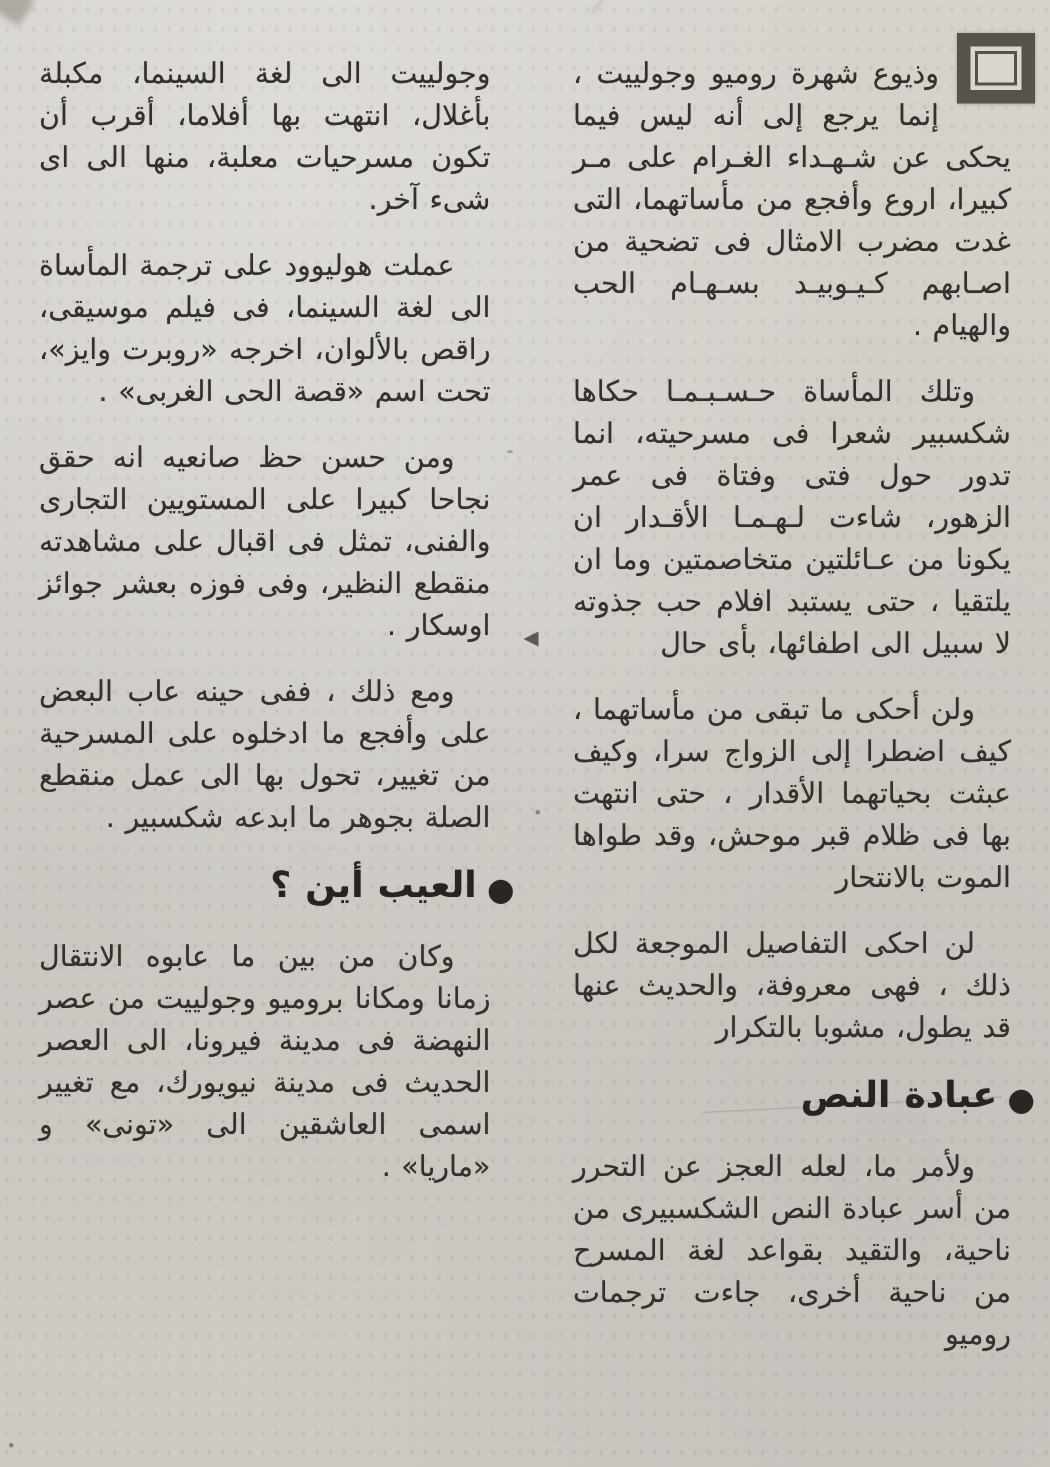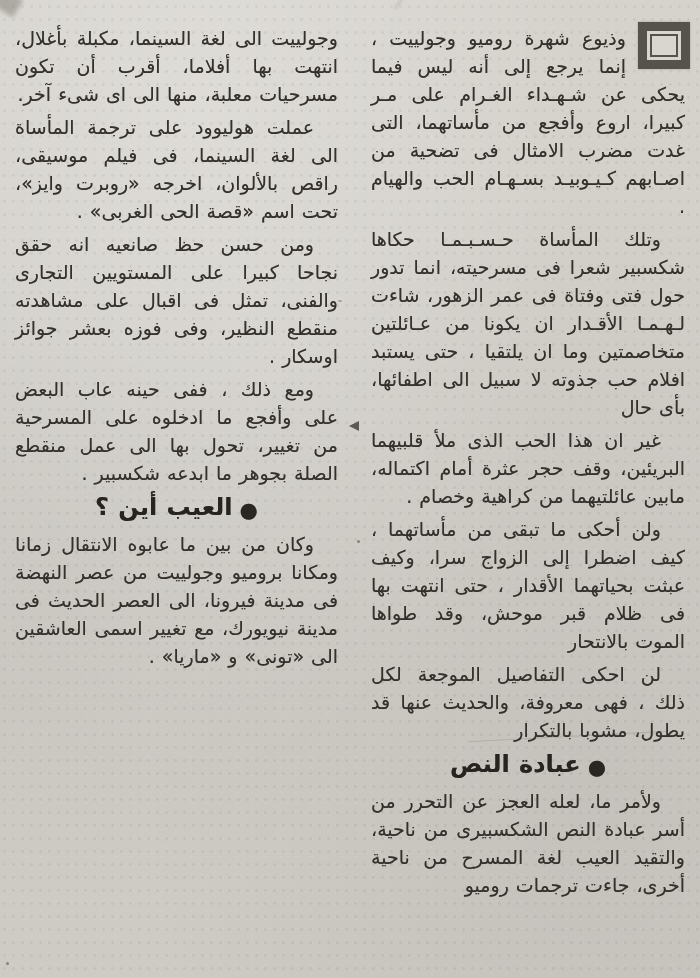--- a/index.html
+++ b/index.html
@@ -26,32 +26,32 @@
     opacity:.32;
   }
   .column{
     position:absolute;top:19px;direction:rtl;text-align:justify;
     color:#34312c;font-size:19px;line-height:28px;
     text-shadow:0 0 0.6px rgba(46,43,38,0.45);
     word-spacing:1px;
   }
   .col-right{left:366px;width:324px;}
   .col-left{left:10px;width:333px;}
-  .column p{margin:5px;text-indent:24px;}
+  .column p{margin:16px;text-indent:24px;}
   .column p.p-flush{text-indent:0;}
   .ornament{
     float:right;width:52px;height:47px;background:#56534c;
     margin:3px 0 9px 12px;
     display:flex;align-items:center;justify-content:center;
     box-shadow:0 0 2px rgba(0,0,0,.25);
   }
   .ornament-inner{width:34px;height:29px;background:#d9d6d0;padding:3px;box-sizing:border-box;}
   .ornament-core{width:100%;height:100%;border:2px solid #56534c;box-sizing:border-box;}
   h2.heading{
-    margin:4px 0 4px;text-indent:0;text-align:center;
+    margin:4px 0 4px;text-indent:0;text-align:right;
     font-size:24px;line-height:30px;font-weight:bold;color:#262320;
     letter-spacing:0;
   }
   h2.heading .bullet{
     display:inline-block;font-size:21px;vertical-align:-2px;
     margin-left:7px;color:#2a2722;
   }
   .margin-arrow{
     position:absolute;left:349px;top:421px;width:0;height:0;
     border-top:5px solid transparent;border-bottom:5px solid transparent;
@@ -87,27 +87,26 @@
 <div class="speck s3"></div>
 
 <div class="column col-right" dir="rtl">
   <div class="ornament">
     <div class="ornament-inner">
       <div class="ornament-core"></div>
     </div>
   </div>
   <p class="p-flush">وذيوع شهرة روميو وجولييت ، إنما يرجع إلى أنه ليس فيما يحكى عن شـهـداء الغـرام على مـر كبيرا، اروع وأفجع من مأساتهما، التى غدت مضرب الامثال فى تضحية من اصـابهم كـيـوبيـد بسـهـام الحب والهيام .</p>
   <p>وتلك المأساة حـسـبـمـا حكاها شكسبير شعرا فى مسرحيته، انما تدور حول فتى وفتاة فى عمر الزهور، شاءت لـهـمـا الأقـدار ان يكونا من عـائلتين متخاصمتين وما ان يلتقيا ، حتى يستبد افلام حب جذوته لا سبيل الى اطفائها، بأى حال</p>
-  <p>غير ان هذا الحب الذى ملأ قلبيهما البريئين، وقف حجر عثرة أمام اكتماله، مابين عائلتيهما من كراهية وخصام .</p>
   <p>ولن أحكى ما تبقى من مأساتهما ، كيف اضطرا إلى الزواج سرا، وكيف عبثت بحياتهما الأقدار ، حتى انتهت بها فى ظلام قبر موحش، وقد طواها الموت بالانتحار</p>
   <p>لن احكى التفاصيل الموجعة لكل ذلك ، فهى معروفة، والحديث عنها قد يطول، مشوبا بالتكرار</p>
   <h2 class="heading">
     <span class="bullet">●</span><span>عبادة النص</span>
   </h2>
-  <p>ولأمر ما، لعله العجز عن التحرر من أسر عبادة النص الشكسبيرى من ناحية، والتقيد العيب لغة المسرح من ناحية أخرى، جاءت ترجمات روميو</p>
+  <p>ولأمر ما، لعله العجز عن التحرر من أسر عبادة النص الشكسبيرى من ناحية، والتقيد بقواعد لغة المسرح من ناحية أخرى، جاءت ترجمات روميو</p>
 </div>
 
 <div class="column col-left" dir="rtl">
   <p class="p-flush">وجولييت الى لغة السينما، مكبلة بأغلال، انتهت بها أفلاما، أقرب أن تكون مسرحيات معلبة، منها الى اى شىء آخر.</p>
   <p>عملت هوليوود على ترجمة المأساة الى لغة السينما، فى فيلم موسيقى، راقص بالألوان، اخرجه «روبرت وايز»، تحت اسم «قصة الحى الغربى» .</p>
   <p>ومن حسن حظ صانعيه انه حقق نجاحا كبيرا على المستويين التجارى والفنى، تمثل فى اقبال على مشاهدته منقطع النظير، وفى فوزه بعشر جوائز اوسكار .</p>
   <p>ومع ذلك ، ففى حينه عاب البعض على وأفجع ما ادخلوه على المسرحية من تغيير، تحول بها الى عمل منقطع الصلة بجوهر ما ابدعه شكسبير .</p>
   <h2 class="heading">
     <span class="bullet">●</span><span>العيب أين ؟</span>
   </h2>

